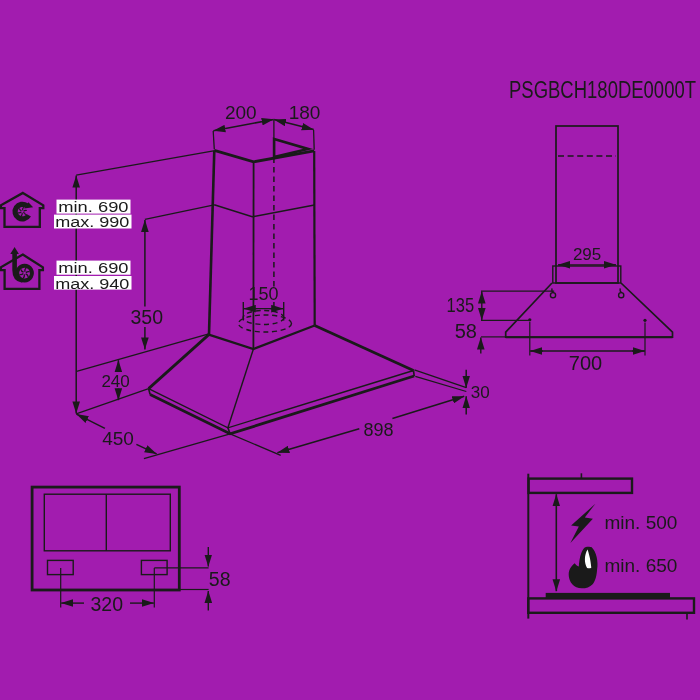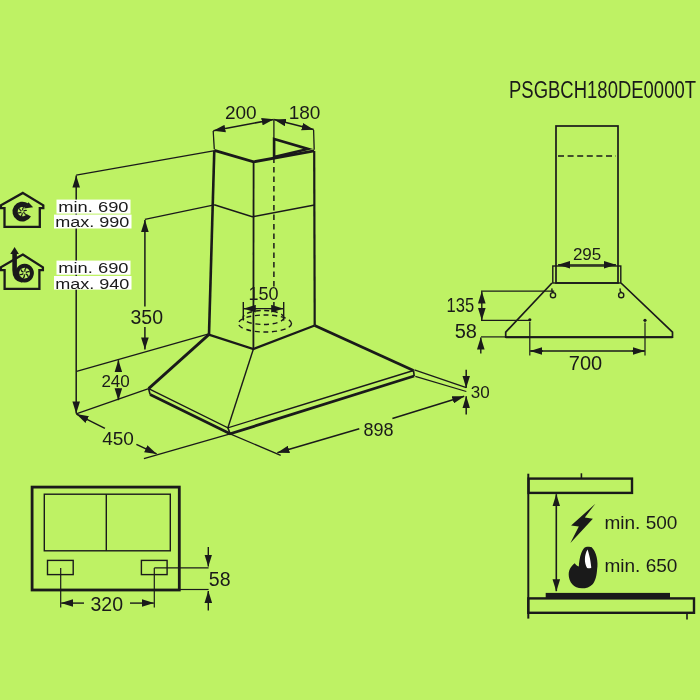--- a/index.html
+++ b/index.html
@@ -1,16 +1,16 @@
 <!DOCTYPE html>
 <html><head>
 <meta charset="utf-8">
 <style>
 html,body{margin:0;padding:0;background:#fff;}
-#page{position:relative;width:700px;height:700px;background:#bef264;overflow:hidden;}
+#page{position:relative;width:700px;height:700px;background:#a21caf;overflow:hidden;}
 text{font-family:"Liberation Sans",sans-serif;fill:#1a1a1a;}
 </style>
 </head>
 <body>
 <div id="page">
 <svg width="700" height="700" viewBox="0 0 700 700">
 <defs>
 <marker id="ar" viewBox="0 0 12.2 8" refX="12" refY="4" markerWidth="12.2" markerHeight="8" markerUnits="userSpaceOnUse" orient="auto-start-reverse">
 <path d="M12.2,4 L0,0.2 L0,7.8 Z" fill="#1a1a1a"></path>
 </marker>

